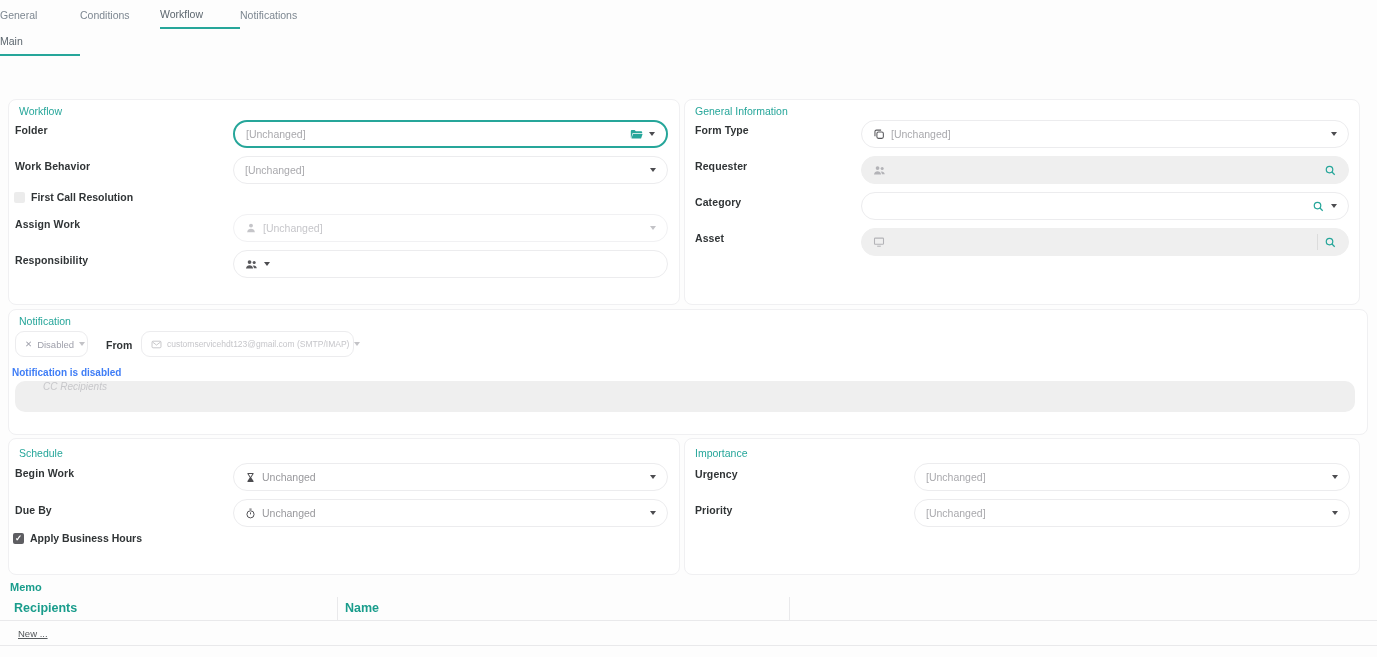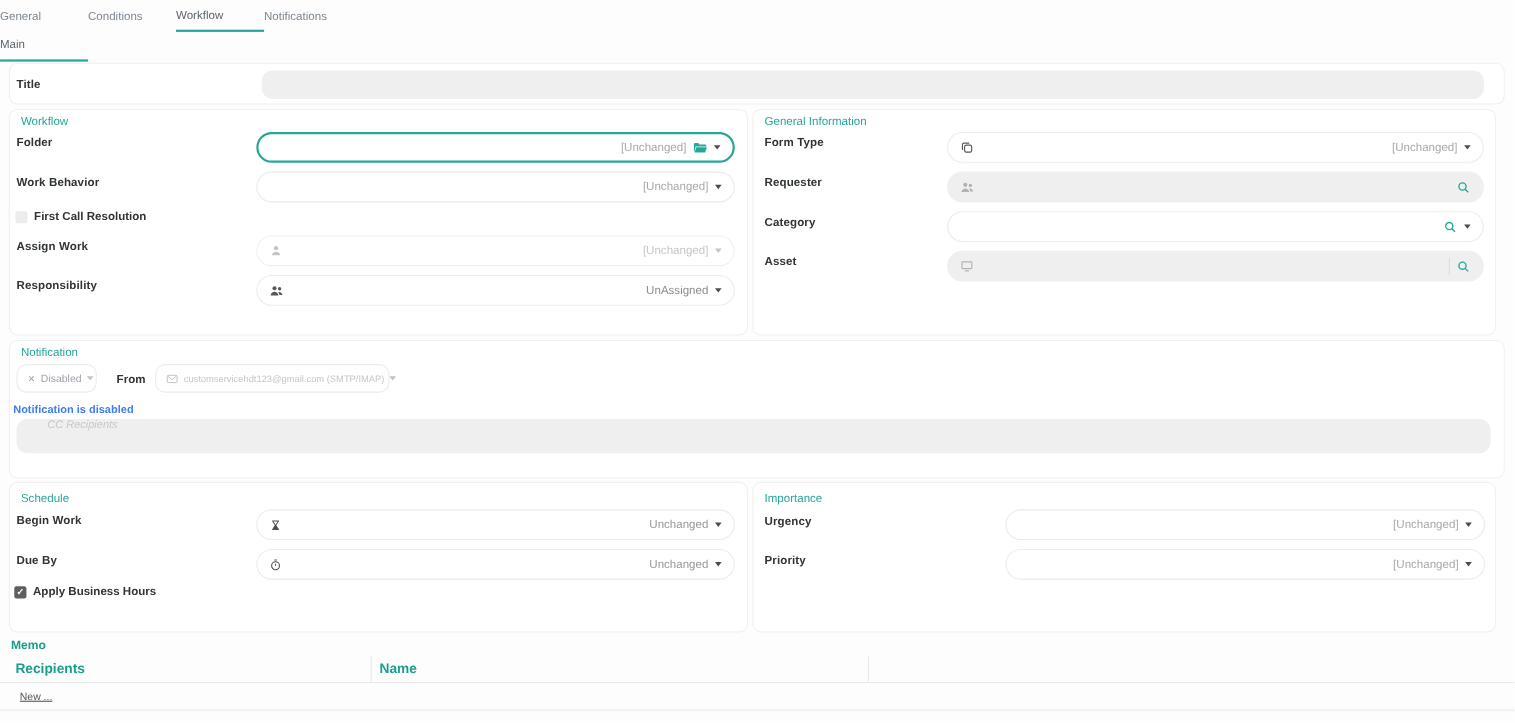--- a/index.html
+++ b/index.html
@@ -31,21 +31,21 @@
   .cblbl{font-size:10.5px;font-weight:700;color:#303436;}
   
   .blue-msg{position:absolute;font-size:10px;font-weight:700;color:#3f7df6;}
   .from-lbl{position:absolute;font-size:10.5px;font-weight:700;color:#303436;}
   .cc-text{font-style:italic;font-size:10px;color:#c7c7ca;}
   
   .memo-hd{position:absolute;font-size:11px;font-weight:700;color:#1a9d8c;}
   .memo-col{position:absolute;font-size:12.5px;font-weight:700;color:#1a9d8c;}
   .mline{position:absolute;background:#e9e9eb;}
   .new-link{position:absolute;font-size:9.5px;color:#55595c;text-decoration:underline;cursor:pointer;}
-  .ctl-txt{white-space:nowrap;overflow:hidden;text-align:right;}
+  .ctl-txt{white-space:nowrap;overflow:hidden;}
   .email-txt{font-size:8.5px;color:#c6c6ca;white-space:nowrap;}
   .status-txt{font-size:9.5px;color:#9fa0ab;}
   .x-glyph{font-size:8.5px;color:#9fa0ab;}
 </style>
 </head>
 <body>
 
 <div class="page">
 
   <div class="tab" style="left:0;top:0;width:80px">
@@ -58,24 +58,20 @@
       <span>Workflow</span>
     </div>
   <div class="tab" style="left:240px;top:0;width:80px">
       <span>Notifications</span>
     </div>
 
   <div class="tab active" style="left:0;top:27px;width:80px">
       <span>Main</span>
     </div>
 
-  <div class="panel" style="left:8px;top:57px;width:1360px;height:38px">
-    <div class="lbl" style="left:6px;top:13px">Title</div>
-    <div class="fill-input" style="left:229px;top:6px;width:1111px;height:26px"></div>
-  </div>
 
   <div class="panel" style="left:8px;top:99px;width:672px;height:206px">
     <div class="hd" style="left:10px;top:5px">Workflow</div>
 
     <div class="lbl" style="left:6px;top:24px">Folder</div>
     <div class="ctl focus" style="left:224px;top:20px;width:435px">
       <span class="ctl-txt grow">[Unchanged]</span>
       <span class="ic">
         <svg width="13" height="13" viewBox="0 0 16 16">
             <path fill="#26a69a" d="M1 4c0-.8.7-1.5 1.5-1.5h3.2L7.2 4h6.3c.8 0 1.5.7 1.5 1.5v1H3L1.6 12H1z"></path>
@@ -111,21 +107,20 @@
     <div class="lbl" style="left:6px;top:154px">Responsibility</div>
     <div class="ctl" style="left:224px;top:150px;width:435px">
       <span class="ic">
         <svg width="13" height="13" viewBox="0 0 16 16">
             <circle cx="5.6" cy="5" r="2.3" fill="#58585c"></circle>
             <circle cx="11.3" cy="5.6" r="1.9" fill="#58585c"></circle>
             <path fill="#58585c" d="M1.2 13c.5-2.7 2.3-4 4.4-4s3.9 1.3 4.4 4z"></path>
             <path fill="#58585c" d="M10.7 9.2c1.9.1 3.3 1.2 3.8 3.3h-3.4c-.2-1.4-.8-2.5-1.6-3.1z"></path>
           </svg>
       </span>
-      <span class="ctl-txt grow" style="color:#8d8d91">UnAssigned</span>
       <span class="car"></span>
     </div>
   </div>
 
   <div class="panel" style="left:684px;top:99px;width:676px;height:206px">
     <div class="hd" style="left:10px;top:5px">General Information</div>
 
     <div class="lbl" style="left:10px;top:24px">Form Type</div>
     <div class="ctl" style="left:176px;top:20px;width:488px">
       <span class="ic">

